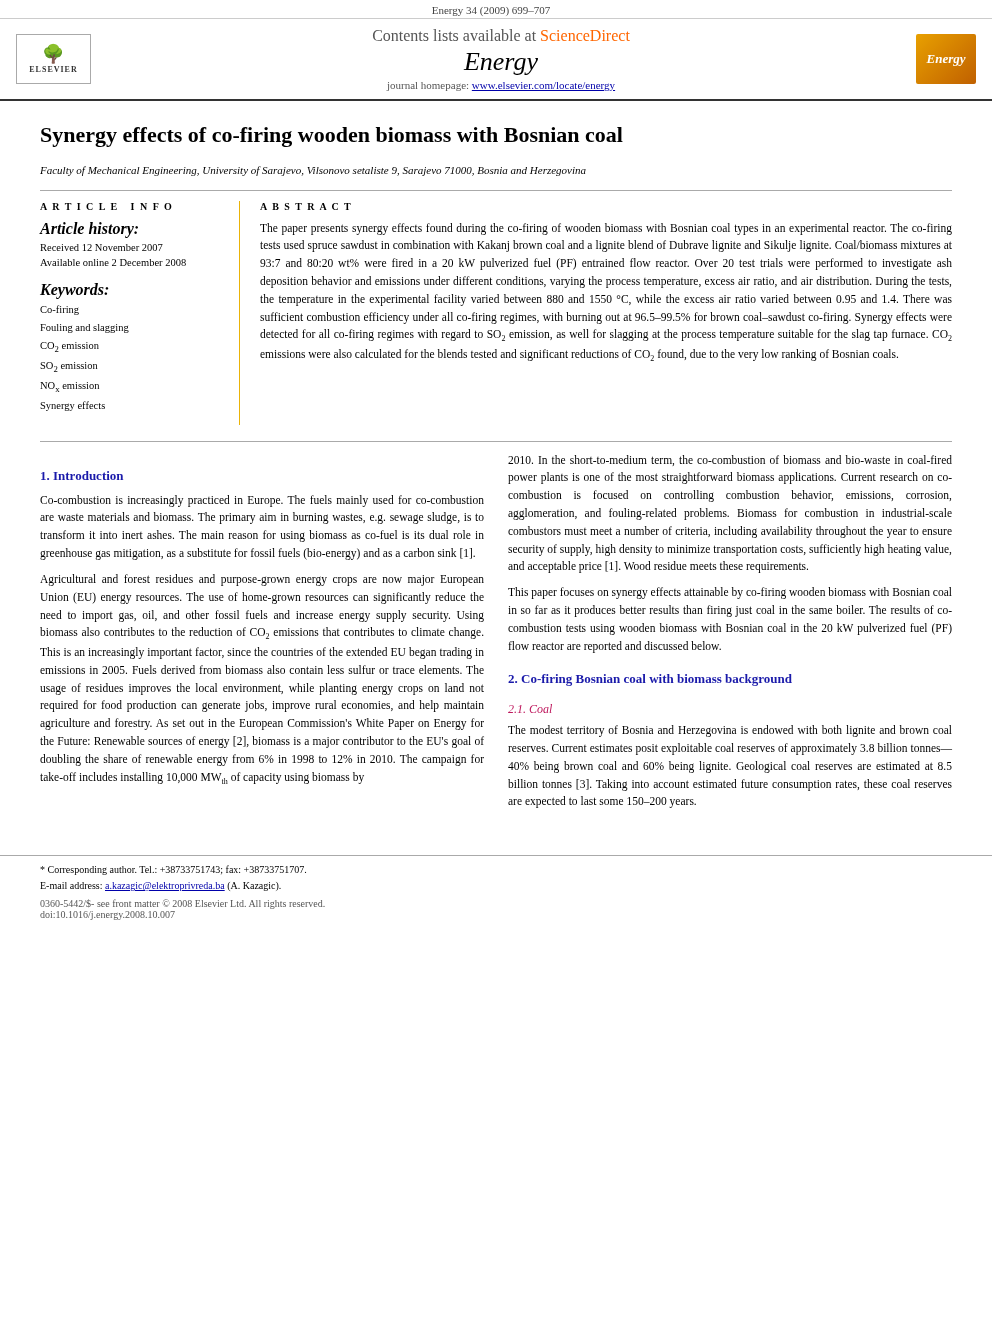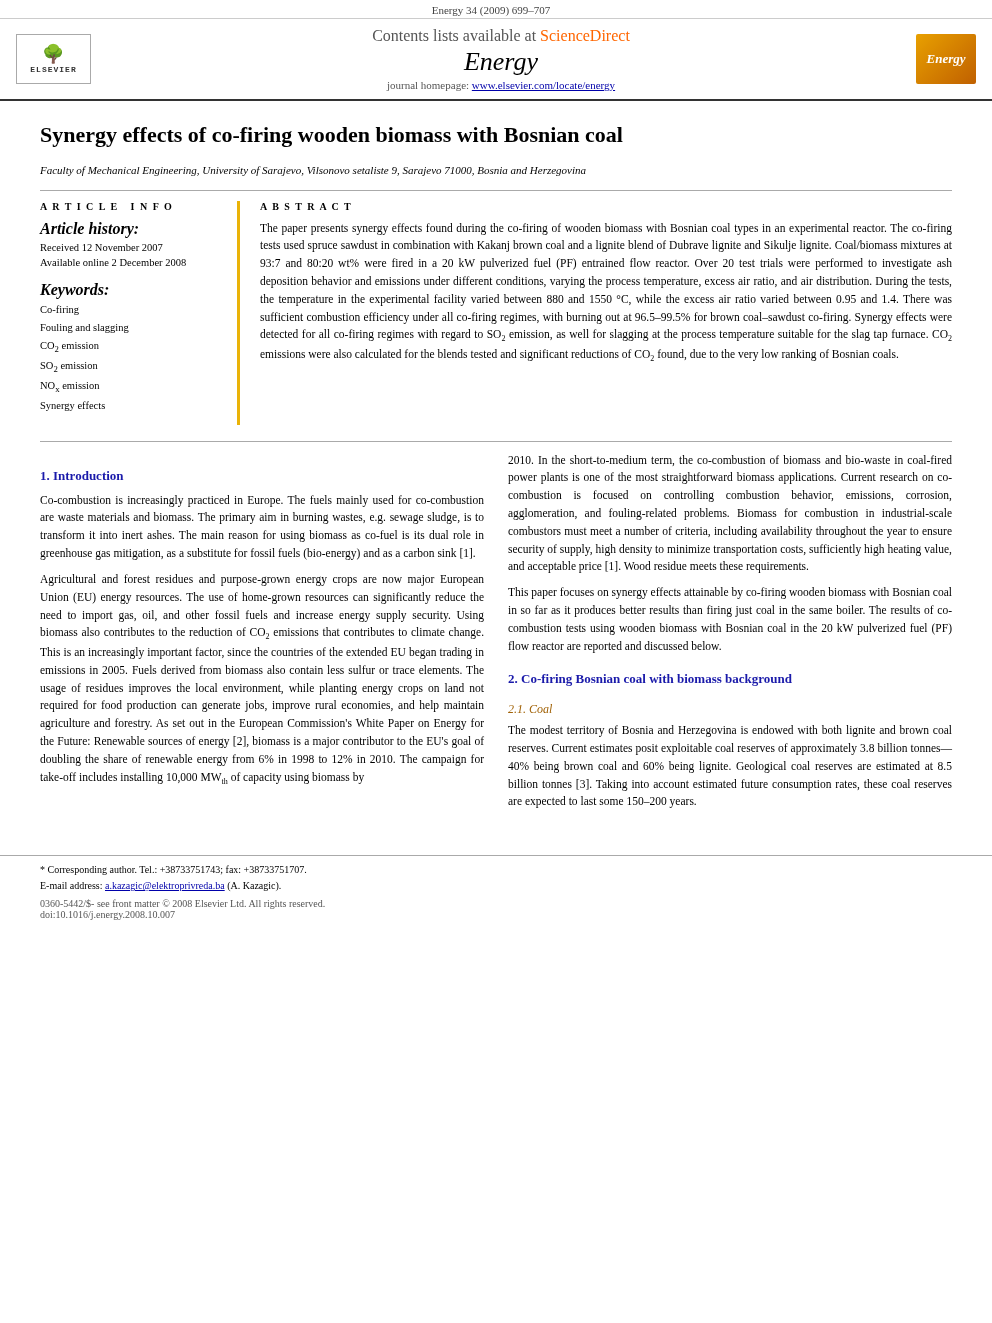--- a/index.html
+++ b/index.html
@@ -97,21 +97,20 @@
       font-size: 18px;
       color: #333;
       line-height: 1;
     }
     .elsevier-text {
       font-size: 8px;
       font-weight: bold;
       color: #333;
       margin-top: 2px;
       letter-spacing: 1px;
-      font-family: Liberation Mono, monospace;
     }
 
     
     .main-content {
       padding: 20px 40px 20px 40px;
     }
 
     
     .article-title {
       font-size: 22px;
@@ -140,21 +139,21 @@
     .two-col {
       display: flex;
       gap: 20px;
       margin-bottom: 16px;
       border-top: 1px solid #aaa;
       padding-top: 10px;
     }
     .article-info-col {
       width: 200px;
       flex-shrink: 0;
-      border-right: 3px solid #eab308;
+      border-right: 1px solid #eab308;
       padding-right: 8px;
     }
     .abstract-col {
       flex: 1;
     }
 
     .section-label {
       font-size: 10px;
       font-weight: bold;
       letter-spacing: 1.5px;
@@ -225,21 +224,21 @@
       margin-top: 14px;
     }
     .section-heading.blue {
       color: #1a1aaa;
       font-size: 13px;
     }
 
     .subsection-heading {
       font-size: 12px;
       font-style: italic;
-      color: #a16207;
+      color: #be185d;
       margin-top: 10px;
       margin-bottom: 4px;
     }
 
     .body-col p {
       margin-bottom: 8px;
     }
     .body-col sub {
       font-size: 8px;
     }

